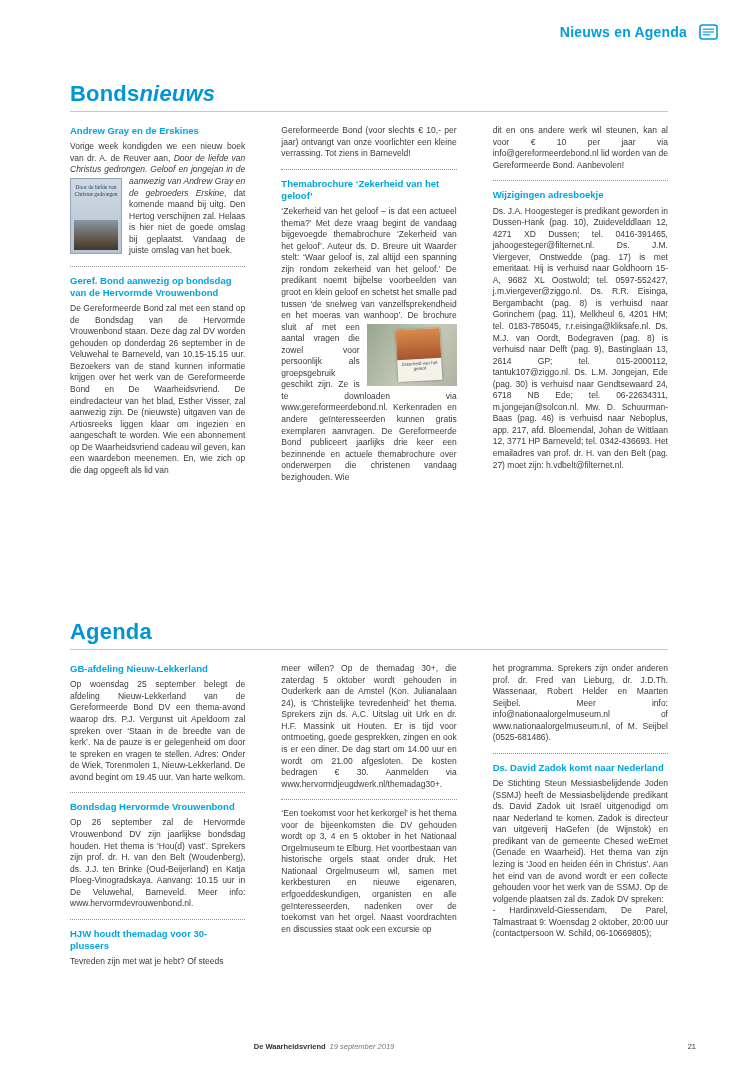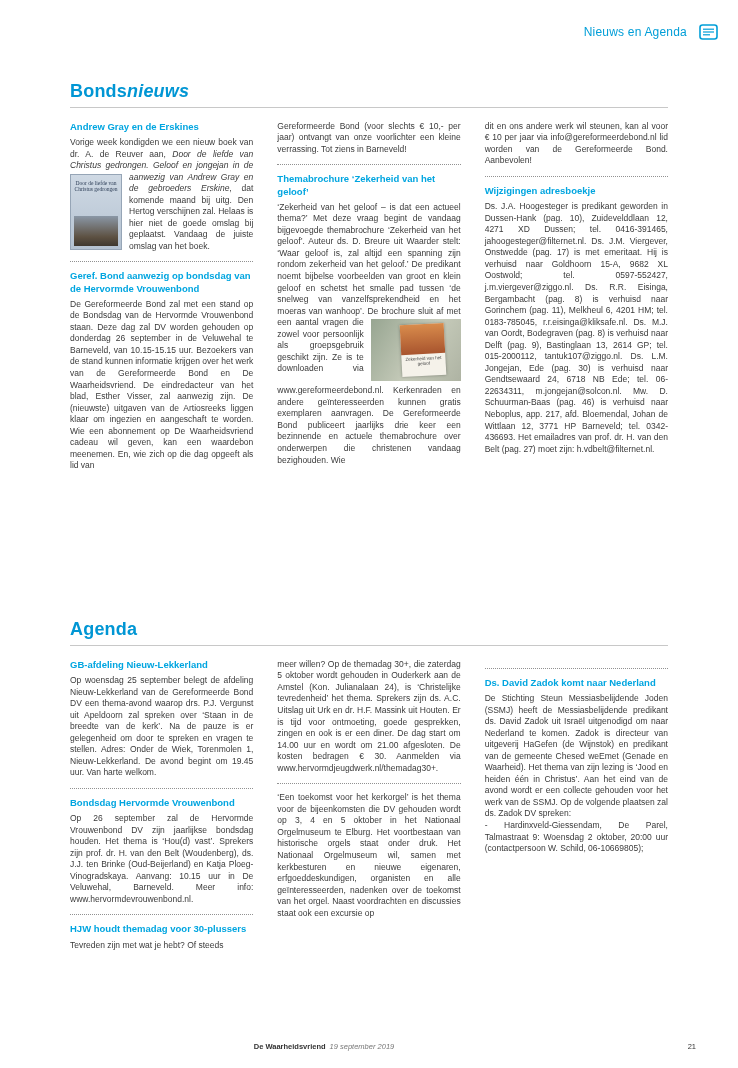--- a/index.html
+++ b/index.html
@@ -2,32 +2,32 @@
 <html lang="nl"><head>
 <meta charset="utf-8">
 <style>
   * { margin:0; padding:0; box-sizing:border-box; }
   html,body { background:#ffffff; }
   body { font-family:"Liberation Sans", sans-serif; color:#333; }
   .page { position:relative; width:738px; height:1068px; background:#fff; overflow:hidden; }
 
   
   .page-header { position:absolute; top:24px; right:20px; display:flex; align-items:center; gap:12px; }
-  .header-label { color:#009ed8; font-size:12px; font-weight:normal; letter-spacing:.2px;padding-left:47px; }
+  .header-label { color:#009ed8; font-size:14px; font-weight:bold; letter-spacing:.2px;padding-left:47px; }
   .header-icon { display:flex; align-items:center; }
 
   
   .section { position:absolute; left:70px; width:598px; }
   .bonds-section { top:82px; }
   .agenda-section { top:594px;margin-top:26px; }
-  .section-heading { color:#0096d4; font-size:18px; line-height:1.1; letter-spacing:.2px; }
+  .section-heading { color:#0096d4; font-size:22px; line-height:1.1; letter-spacing:.2px; }
   .section-heading .hb { font-weight:bold; }
   .section-heading .hi { font-weight:bold; font-style:italic; }
   .heading-rule { border-top:1px solid #c8c8c8; margin-top:5px; }
-  .columns { display:flex; gap:24px; margin-top:13px; }
+  .columns { display:flex; gap:36px; margin-top:13px; }
   .col { width:184.6px; }
 
   
   .art-title { color:#00a5e0; font-weight:bold; font-size:9.5px; line-height:1.28; margin-bottom:4px; }
   .body { font-size:8.5px; line-height:1.36; color:#3a3a3a; text-align:justify; hyphens:auto; }
   .body i { font-style:italic; }
   .dotsep { border-top:1px dotted #919191; margin:9px 0 8px 0; height:0; }
 
   
   .book-cover { float:left; width:52px; height:76px; margin:2px 7px 2px 0;
@@ -125,20 +125,21 @@
         <p class="body">Tevreden zijn met wat je hebt? Of steeds</p>
       </div>
 
       <div class="col">
         <p class="body">meer willen? Op de themadag 30+, die zaterdag 5 oktober wordt gehouden in Ouderkerk aan de Amstel (Kon. Julianalaan 24), is ‘Christelijke tevredenheid’ het thema. Sprekers zijn ds. A.C. Uitslag uit Urk en dr. H.F. Massink uit Houten. Er is tijd voor ontmoeting, goede gesprekken, zingen en ook is er een diner. De dag start om 14.00 uur en wordt om 21.00 afgesloten. De kosten bedragen € 30. Aanmelden via www.hervormdjeugdwerk.nl/themadag30+.</p>
         <div class="dotsep"></div>
         <p class="body">‘Een toekomst voor het kerkorgel’ is het thema voor de bijeenkomsten die DV gehouden wordt op 3, 4 en 5 oktober in het Nationaal Orgelmuseum te Elburg. Het voortbestaan van historische orgels staat onder druk. Het Nationaal Orgelmuseum wil, samen met kerkbesturen en nieuwe eigenaren, erfgoeddeskundigen, organisten en alle geïnteresseerden, nadenken over de toekomst van het orgel. Naast voordrachten en discussies staat ook een excursie op</p>
       </div>
 
       <div class="col">
+        <p class="body">het programma. Sprekers zijn onder anderen prof. dr. Fred van Lieburg, dr. J.D.Th. Wassenaar, Robert Helder en Maarten Seijbel. Meer info: info@nationaalorgelmuseum.nl of www.nationaalorgelmuseum.nl, of M. Seijbel (0525-681486).</p>
         <div class="dotsep"></div>
         <h2 class="art-title">Ds. David Zadok komt naar Nederland</h2>
         <p class="body">De Stichting Steun Messiasbelijdende Joden (SSMJ) heeft de Messiasbelijdende predikant ds. David Zadok uit Israël uitgenodigd om naar Nederland te komen. Zadok is directeur van uitgeverij HaGefen (de Wijnstok) en predikant van de gemeente Chesed weEmet (Genade en Waarheid). Het thema van zijn lezing is ‘Jood en heiden één in Christus’. Aan het eind van de avond wordt er een collecte gehouden voor het werk van de SSMJ. Op de volgende plaatsen zal ds. Zadok DV spreken:</p>
         <p class="body">- Hardinxveld-Giessendam, De Parel, Talmastraat 9: Woensdag 2 oktober, 20:00 uur (contactpersoon W. Schild, 06-10669805);</p>
       </div>
 
     </div>
   </section>
 
   <div class="page-footer">

